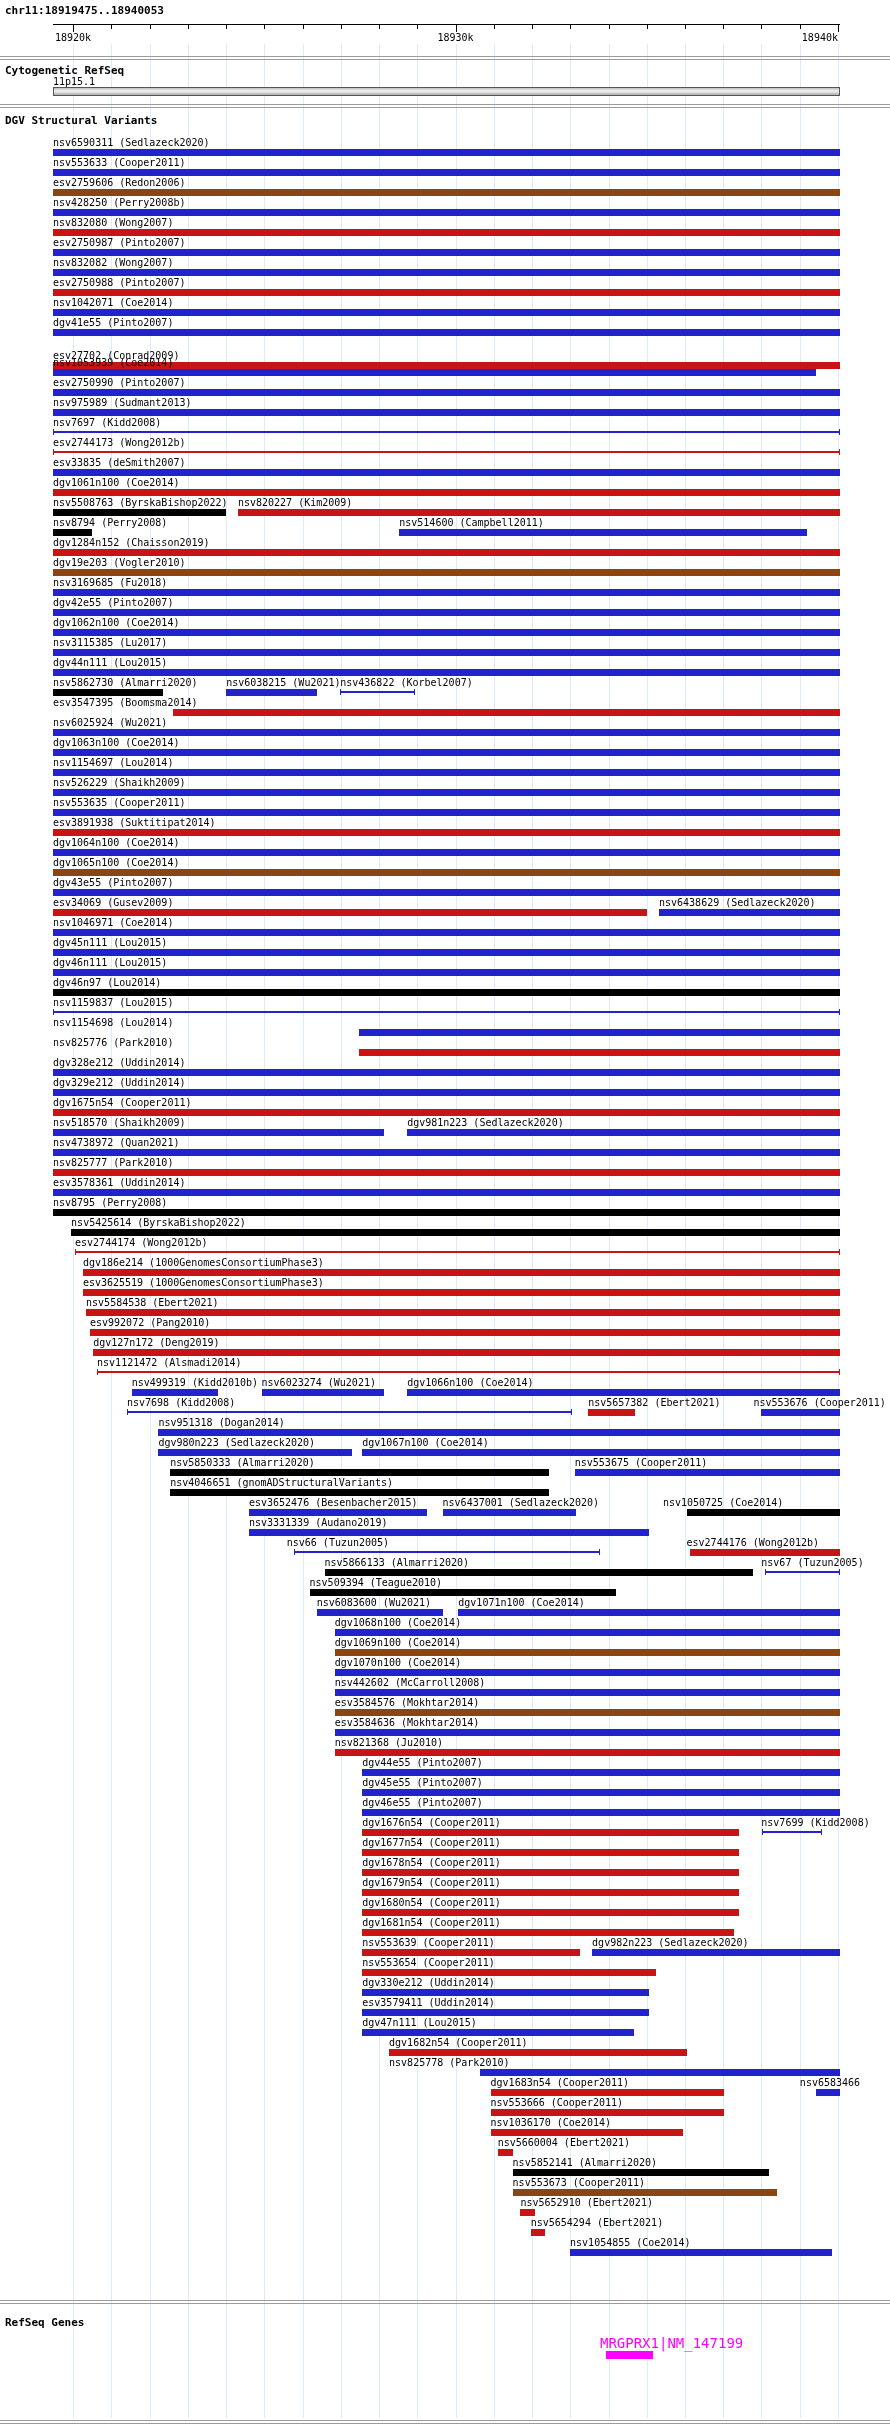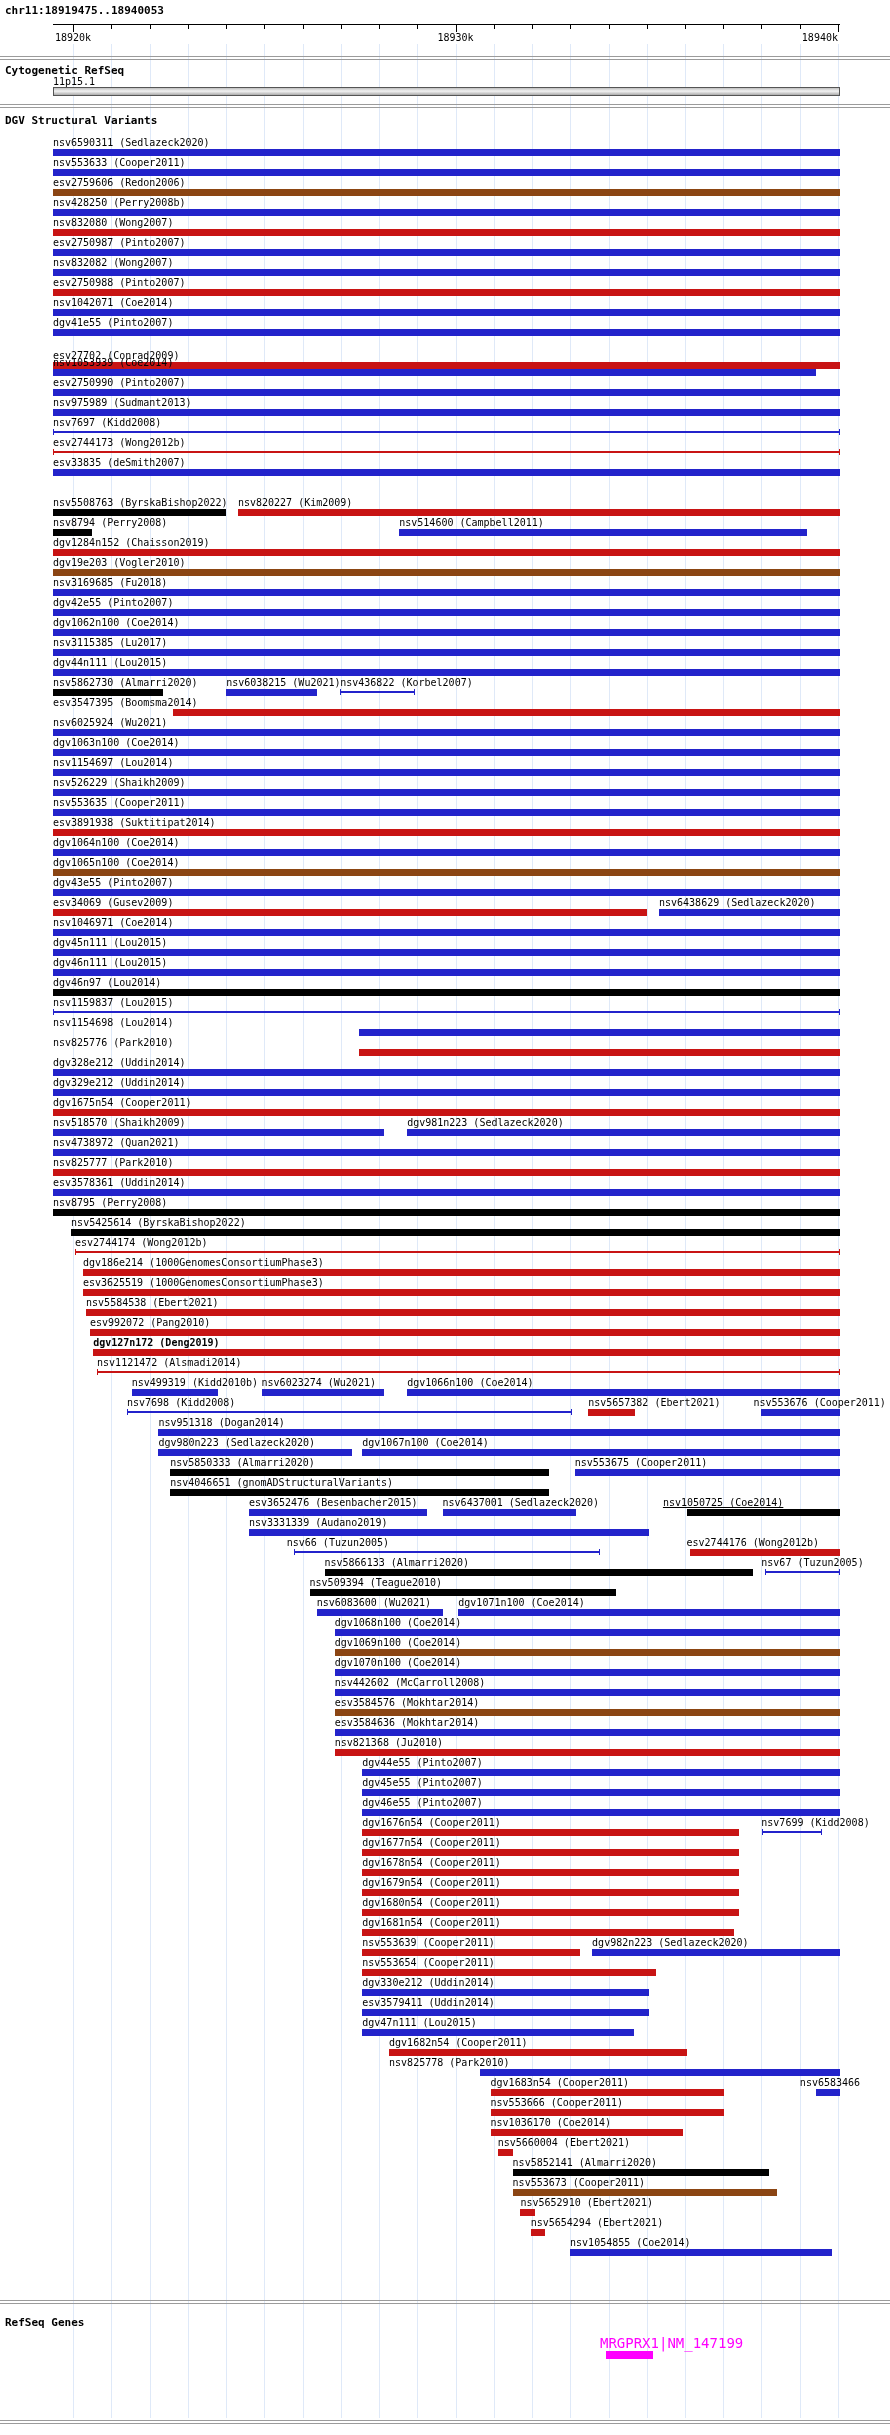--- a/index.html
+++ b/index.html
@@ -161,20 +161,24 @@
         <div class="fbar line" style="left: 0%; width: 100%; background: rgb(35, 35, 203);"></div>
       </div>
       <div class="vrow" style="top: 300px;">
         <span class="flabel" style="left: 0%;">esv2744173 (Wong2012b)</span>
         <div class="fbar line" style="left: 0%; width: 100%; background: rgb(200, 20, 20);"></div>
       </div>
       <div class="vrow" style="top: 320px;">
         <span class="flabel" style="left: 0%;">esv33835 (deSmith2007)</span>
         <div class="fbar" style="left: 0%; width: 100%; background: rgb(35, 35, 203);"></div>
       </div>
+      <div class="vrow" style="top: 340px;">
+        <span class="flabel" style="left: 0%;">dgv1061n100 (Coe2014)</span>
+        <div class="fbar" style="left: 0%; width: 100%; background: rgb(200, 20, 20);"></div>
+      </div>
       <div class="vrow" style="top: 360px;">
         <span class="flabel" style="left: 0%;">nsv5508763 (ByrskaBishop2022)</span>
         <div class="fbar" style="left: 0%; width: 22%; background: rgb(0, 0, 0);"></div>
         <span class="flabel" style="left: 23.5%;">nsv820227 (Kim2009)</span>
         <div class="fbar" style="left: 23.5%; width: 76.5%; background: rgb(200, 20, 20);"></div>
       </div>
       <div class="vrow" style="top: 380px;">
         <span class="flabel" style="left: 0%;">nsv8794 (Perry2008)</span>
         <div class="fbar" style="left: 0%; width: 5%; background: rgb(0, 0, 0);"></div>
         <span class="flabel" style="left: 44%;">nsv514600 (Campbell2011)</span>
@@ -341,21 +345,21 @@
         <div class="fbar" style="left: 3.8%; width: 96.2%; background: rgb(200, 20, 20);"></div>
       </div>
       <div class="vrow" style="top: 1160px;">
         <span class="flabel" style="left: 4.2%;">nsv5584538 (Ebert2021)</span>
         <div class="fbar" style="left: 4.2%; width: 95.8%; background: rgb(200, 20, 20);"></div>
       </div>
       <div class="vrow" style="top: 1180px;">
         <span class="flabel" style="left: 4.7%;">esv992072 (Pang2010)</span>
         <div class="fbar" style="left: 4.7%; width: 95.3%; background: rgb(200, 20, 20);"></div>
       </div>
-      <div class="vrow" style="top: 1200px; font-weight: bold;">
+      <div class="vrow" style="top: 1200px;">
         <span class="flabel" style="left: 5.1%;">dgv127n172 (Deng2019)</span>
         <div class="fbar" style="left: 5.1%; width: 94.9%; background: rgb(200, 20, 20);"></div>
       </div>
       <div class="vrow" style="top: 1220px;">
         <span class="flabel" style="left: 5.6%;">nsv1121472 (Alsmadi2014)</span>
         <div class="fbar line" style="left: 5.6%; width: 94.4%; background: rgb(200, 20, 20);"></div>
       </div>
       <div class="vrow" style="top: 1240px;">
         <span class="flabel" style="left: 10%;">nsv499319 (Kidd2010b)</span>
         <div class="fbar" style="left: 10%; width: 11%; background: rgb(35, 35, 203);"></div>
@@ -390,21 +394,21 @@
       </div>
       <div class="vrow" style="top: 1340px;">
         <span class="flabel" style="left: 14.9%;">nsv4046651 (gnomADStructuralVariants)</span>
         <div class="fbar" style="left: 14.9%; width: 48.1%; background: rgb(0, 0, 0);"></div>
       </div>
       <div class="vrow" style="top: 1360px;">
         <span class="flabel" style="left: 24.9%;">esv3652476 (Besenbacher2015)</span>
         <div class="fbar" style="left: 24.9%; width: 22.6%; background: rgb(35, 35, 203);"></div>
         <span class="flabel" style="left: 49.5%;">nsv6437001 (Sedlazeck2020)</span>
         <div class="fbar" style="left: 49.5%; width: 17%; background: rgb(35, 35, 203);"></div>
-        <span class="flabel" style="left: 77.5%; text-decoration: underline;">nsv1050725 (Coe2014)</span>
+        <span class="flabel" style="left: 77.5%;">nsv1050725 (Coe2014)</span>
         <div class="fbar" style="left: 80.5%; width: 19.5%; background: rgb(0, 0, 0);"></div>
       </div>
       <div class="vrow" style="top: 1380px;">
         <span class="flabel" style="left: 24.9%;">nsv3331339 (Audano2019)</span>
         <div class="fbar" style="left: 24.9%; width: 50.8%; background: rgb(35, 35, 203);"></div>
       </div>
       <div class="vrow" style="top: 1400px;">
         <span class="flabel" style="left: 29.7%;">nsv66 (Tuzun2005)</span>
         <div class="fbar line" style="left: 30.6%; width: 38.9%; background: rgb(35, 35, 203);"></div>
         <span class="flabel" style="left: 80.5%;">esv2744176 (Wong2012b)</span>

